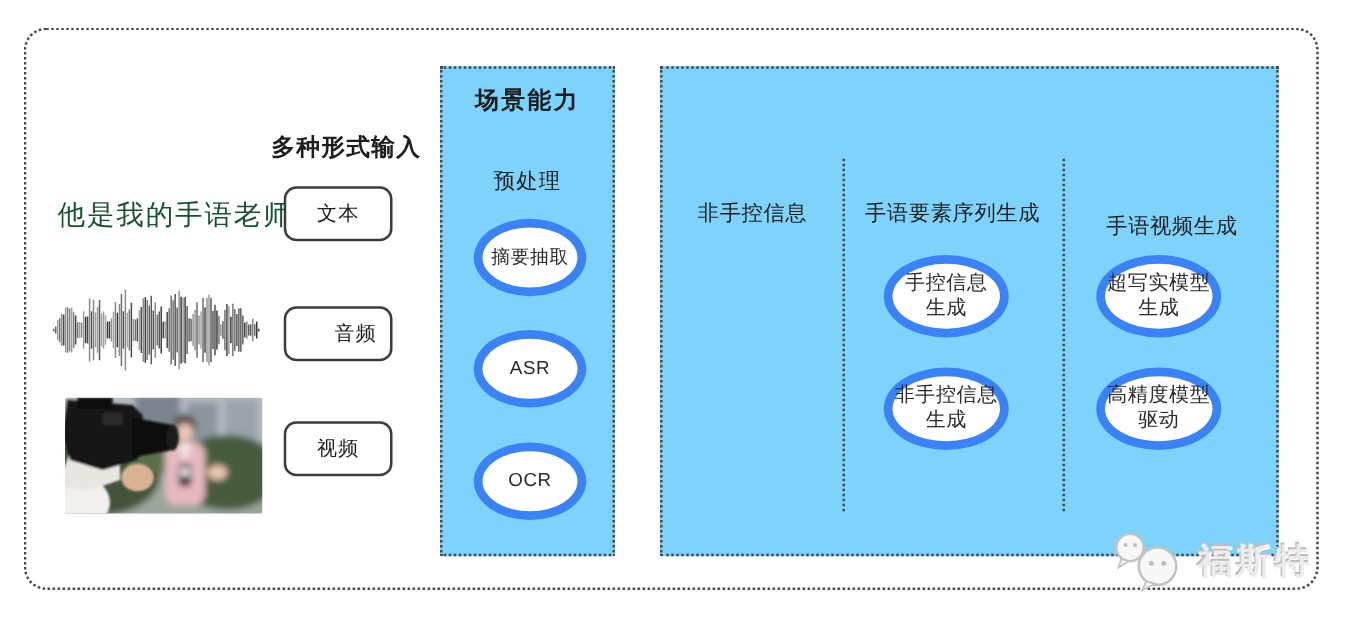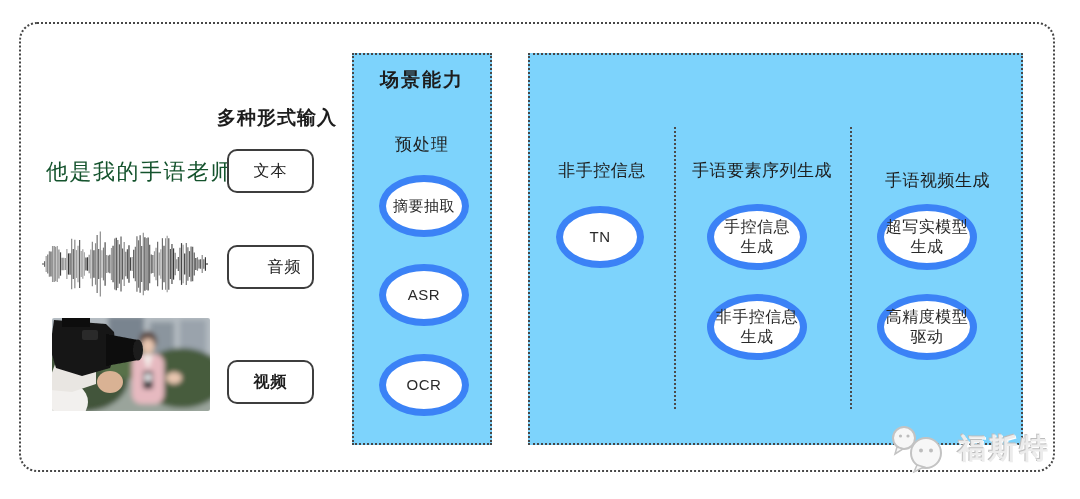--- a/index.html
+++ b/index.html
@@ -22,21 +22,21 @@
   .input-label { left:217px; top:105px; font-size:19px; font-weight:bold; letter-spacing:1px; }
   .input-sentence { left:46px; top:157px; font-size:22px; letter-spacing:1.5px; color:#14532d; }
   .io-box {
     width:87px; height:44px; left:227px;
     border:2px solid #3d3d3d; border-radius:10px; background:#fff;
     display:flex; align-items:center; justify-content:center;
     font-size:16px; letter-spacing:1px;
   }
   .io-box.b1 { top:149px; }
   .io-box.b2 { top:245px;padding-left:28px; }
-  .io-box.b3 { top:360px;font-weight:bold; }
+  .io-box.b3 { top:337px; }
 
   .waveform { left:41px; top:226px; width:168px; height:76px; }
   .photo {
     left:52px; top:318px; width:158px; height:93px;
     border-radius:2px; overflow:hidden;
   }
 
   
   .dash-box { border:2px dotted #474747; background:#7dd3fc; }
   .scene-box { left:352px; top:53px; width:140px; height:392px; }
@@ -282,23 +282,20 @@
 
   <div class="abs dash-box core-box">
 
     <div class="abs divider d1"></div>
     <div class="abs divider d2"></div>
 
     <div class="abs col-header c1">非手控信息</div>
     <div class="abs col-header c2">手语要素序列生成</div>
     <div class="abs col-header c3">手语视频生成</div>
 
-    <div class="abs node single tn">
-      <span>TN</span>
-    </div>
 
     <div class="abs node double manual">
       <span>手控信息</span>
       <span>生成</span>
     </div>
     <div class="abs node double nonmanual">
       <span>非手控信息</span>
       <span>生成</span>
     </div>
 

